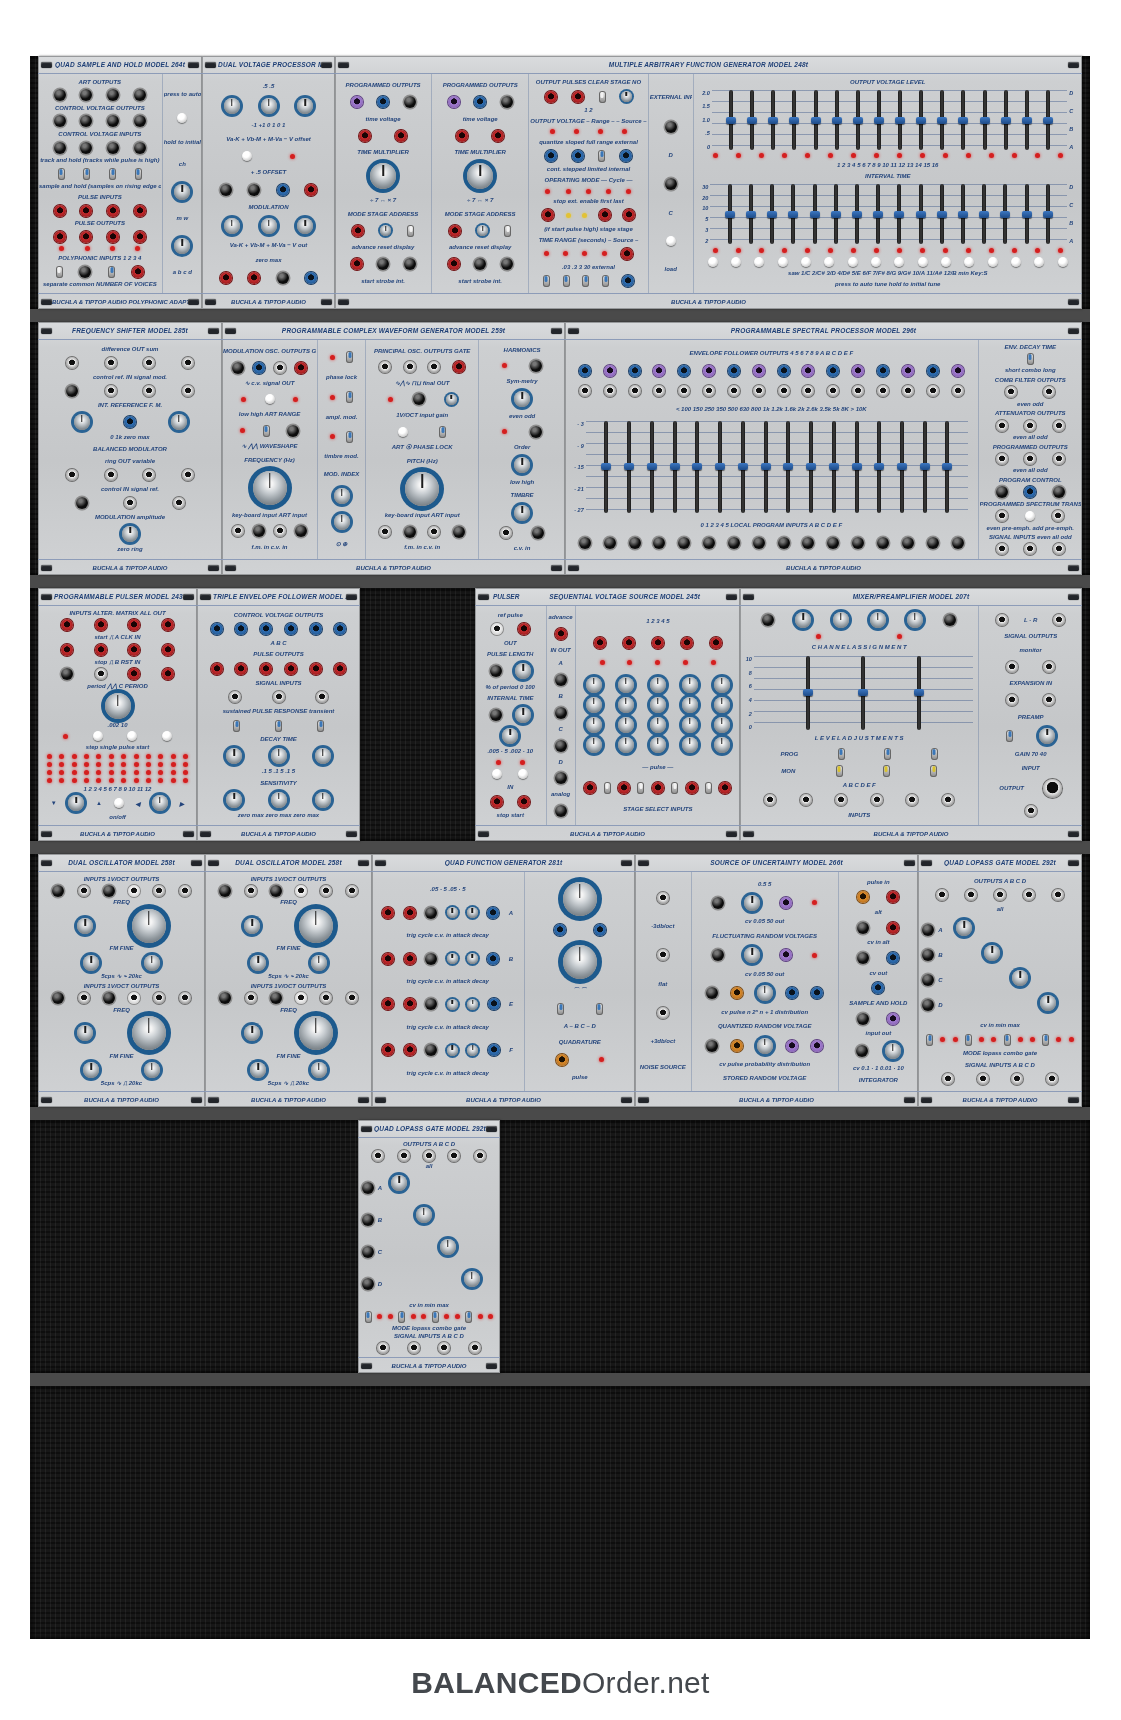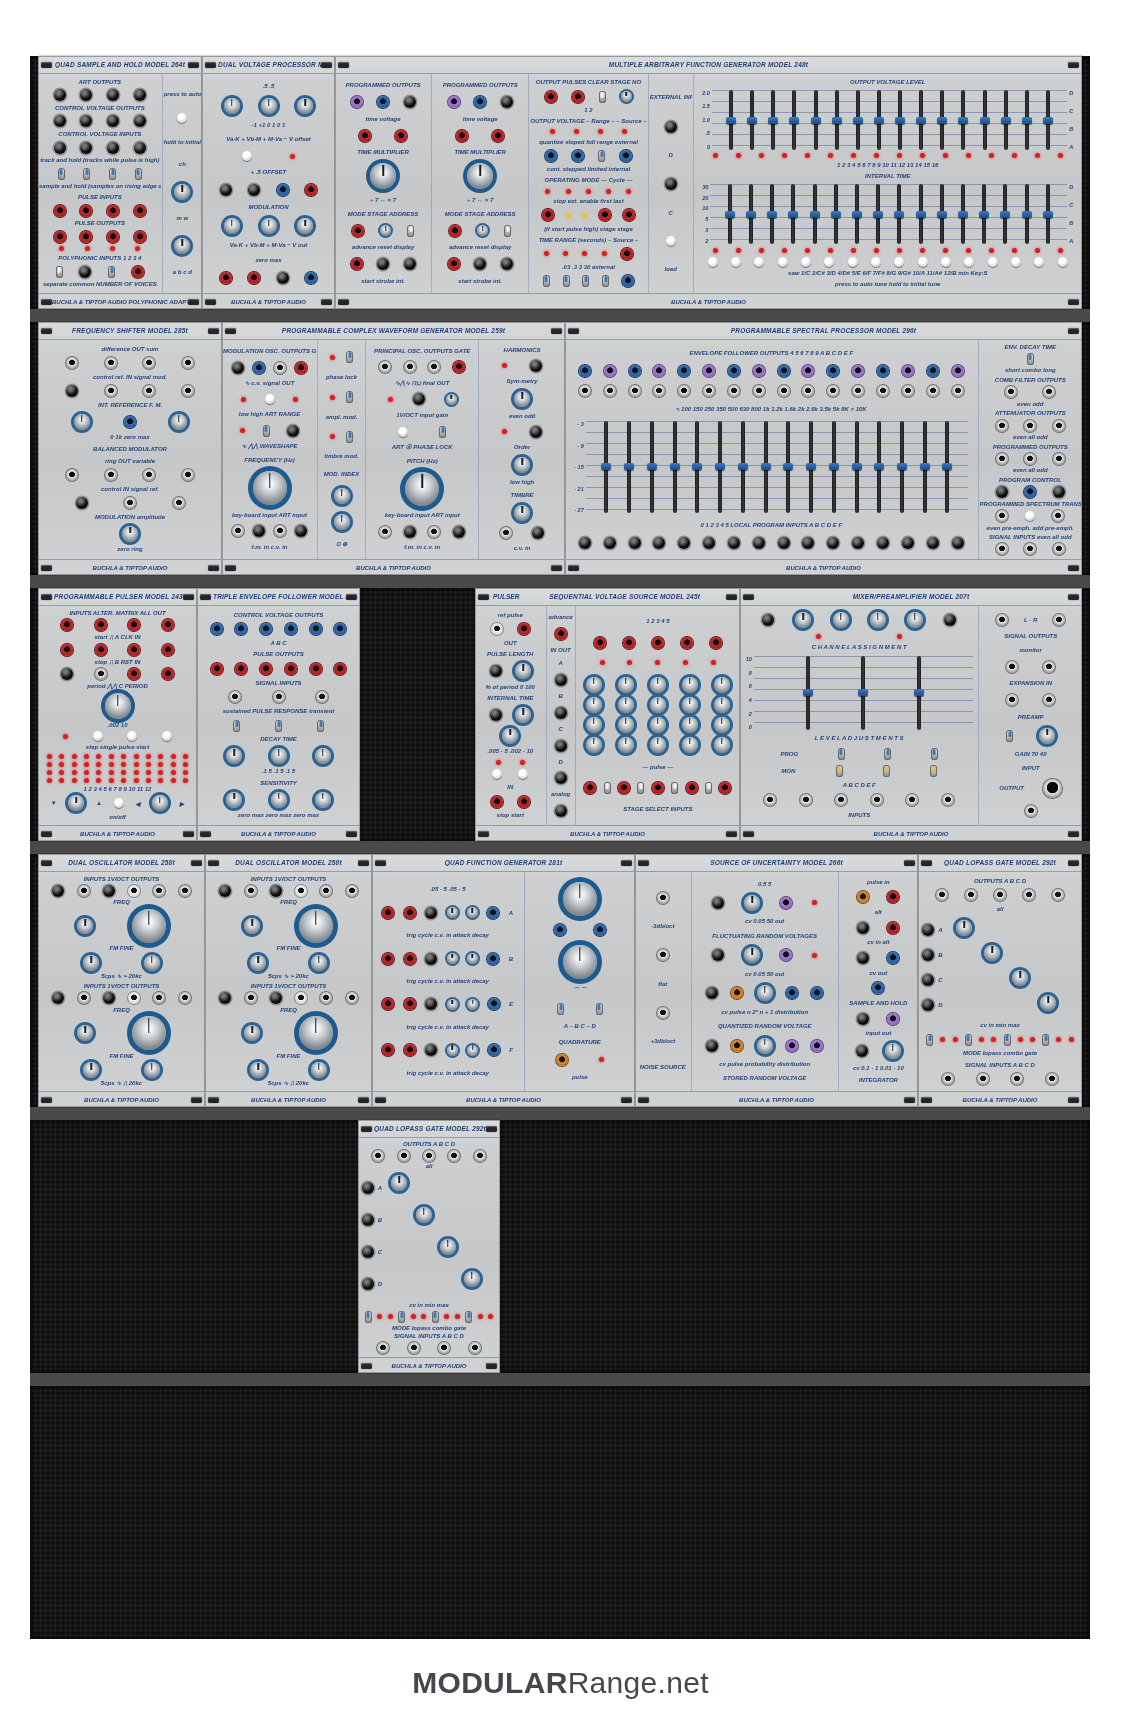--- a/index.html
+++ b/index.html
@@ -2516,14 +2516,14 @@
           <span class="screw"></span>
           <div class="m-brand">BUCHLA &amp; TIPTOP AUDIO</div>
           <span class="screw"></span>
         </div>
       </div>
     </div>
     <div class="rk-row" style="top: 1330px; height: 253px;"></div>
   </div>
 
 <div class="logo" style="top:1666px;">
-  <span class="lg-b">MODULAR</span><span>Range.net</span>
+  <span class="lg-b">BALANCED</span><span>Order.net</span>
 </div>
 
 </body></html>

